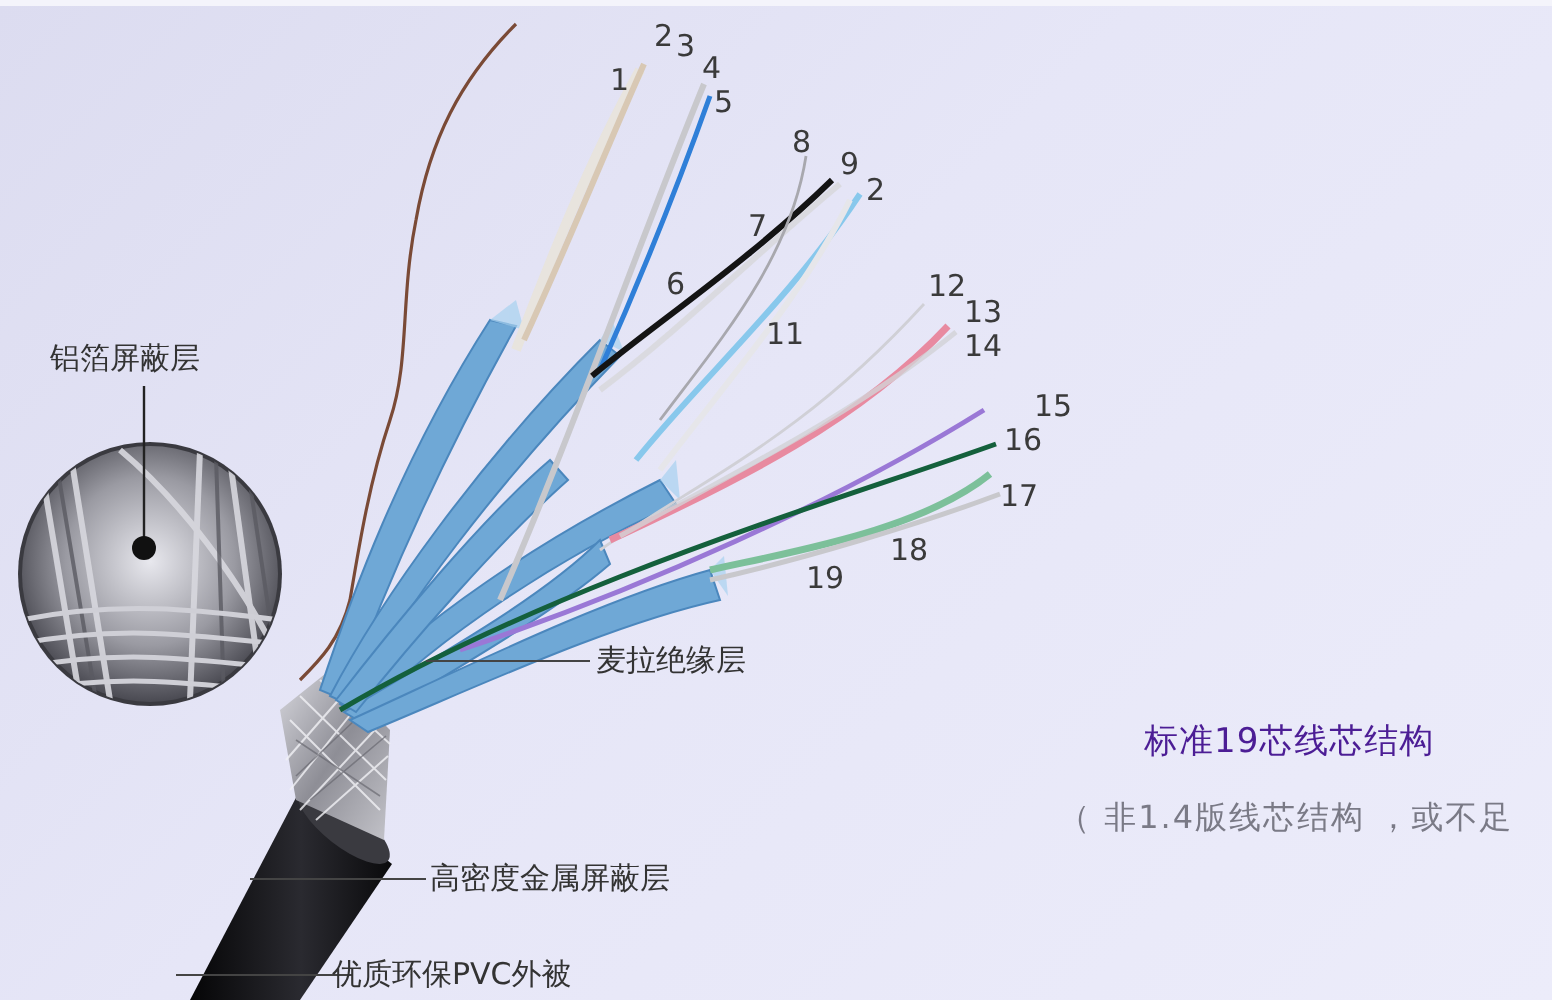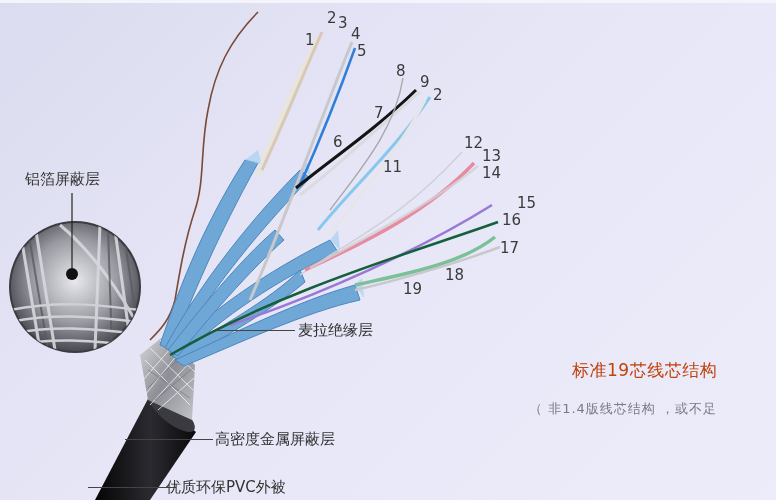--- a/index.html
+++ b/index.html
@@ -4,22 +4,22 @@
 <style>
   html,body{margin:0;padding:0;}
   body{width:776px;height:500px;overflow:hidden;position:relative;
     background:linear-gradient(135deg,#dcdcf0 0%,#e6e6f7 45%,#ececfa 100%);
     font-family:"DejaVu Sans","Liberation Sans",sans-serif;}
   .topstrip{position:absolute;left:0;top:0;width:776px;height:3px;background:#f4f4fb;}
   svg.scene{position:absolute;left:0;top:0;}
   .num{position:absolute;font-size:15px;color:#3a3a3a;line-height:1;}
   .label{position:absolute;font-size:15px;color:#333;white-space:nowrap;line-height:1;}
   .leader{position:absolute;height:1px;background:#444;}
-  .title{position:absolute;left:572px;top:359px;font-size:17px;color:#c2410c;white-space:nowrap;letter-spacing:0.5px;}
-  .note{position:absolute;left:529px;top:396px;width:220px;font-size:13px;color:#7a7a86;line-height:25px;letter-spacing:1px;}
+  .title{position:absolute;left:572px;top:359px;font-size:17px;color:#4c1d95;white-space:nowrap;letter-spacing:0.5px;}
+  .note{position:absolute;left:529px;top:396px;width:220px;font-size:16px;color:#7a7a86;line-height:25px;letter-spacing:1px;}
   .note div{white-space:nowrap;}
 </style>
 </head>
 <body>
 
 <div class="topstrip"></div>
 
 <svg class="scene" width="776" height="500" viewBox="0 0 776 500">
   <defs>
     <radialGradient id="magGrad" cx="50%" cy="45%" r="55%">

